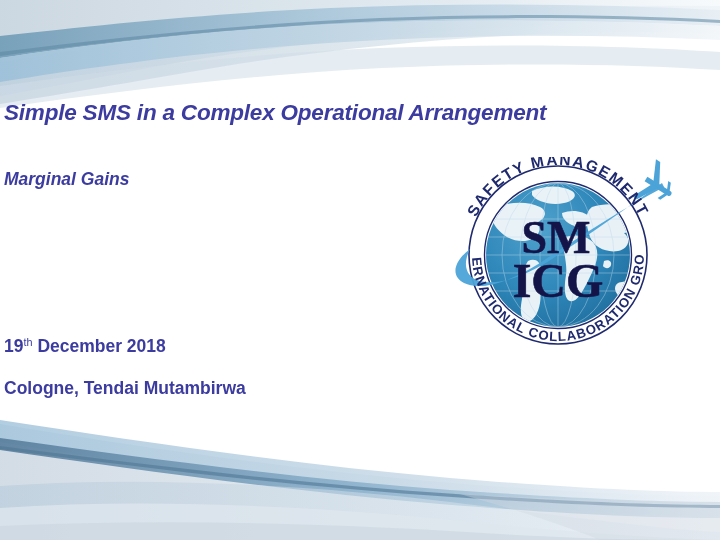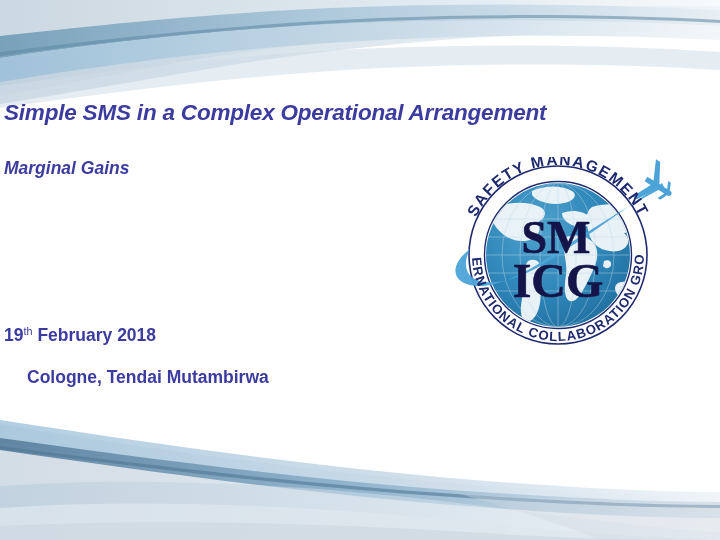--- a/index.html
+++ b/index.html
@@ -49,42 +49,41 @@
     font-style: italic;
     line-height: 1.15;
     white-space: nowrap;
     letter-spacing: -0.2px;
   }
   #slide-subtitle {
     color: #3b3ba0;
     font-size: 17.5px;
     font-weight: bold;
     font-style: italic;
-    margin-top: 32px;
+    margin-top: 43px;
     line-height: 1.2;
   }
   #slide-date {
     color: #3b3ba0;
     font-size: 17.5px;
     font-weight: bold;
     margin-top: 146px;
     line-height: 1.2;
   }
   #slide-date sup {
     font-size: 0.62em;
     vertical-align: 0.52em;
     font-weight: normal;
   }
   #slide-location {
     color: #3b3ba0;
     font-size: 17.5px;
     font-weight: bold;
     margin-top: 21px;
     line-height: 1.2;
-    margin-left: 23px;
   }
 
   
   #logo {
     position: absolute;
     left: 436px;
     top: 157px;
     width: 248px;
     height: 196px;
   }
@@ -173,21 +172,21 @@
 
       <path d="M460,104 C560,110 650,112 720,112 L720,150 L600,150 C560,134 510,118 460,104 Z" fill="#cfd8e0" opacity="0.4"></path>
     </svg>
   </div>
 
   <div id="text-block">
     <div id="slide-title">Simple SMS in a Complex Operational Arrangement</div>
 
     <div id="slide-subtitle">Marginal Gains</div>
 
-    <div id="slide-date"><span>19</span><sup>th</sup><span> February 2018</span></div>
+    <div id="slide-date"><span>19</span><sup>th</sup><span> December 2018</span></div>
 
     <div id="slide-location">Cologne, Tendai Mutambirwa</div>
   </div>
 
   <div id="logo">
     <svg width="248" height="196" viewBox="0 0 248 196">
       <defs>
         <clipPath id="globeClip">
           <circle cx="122" cy="98" r="72"></circle>
         </clipPath>

